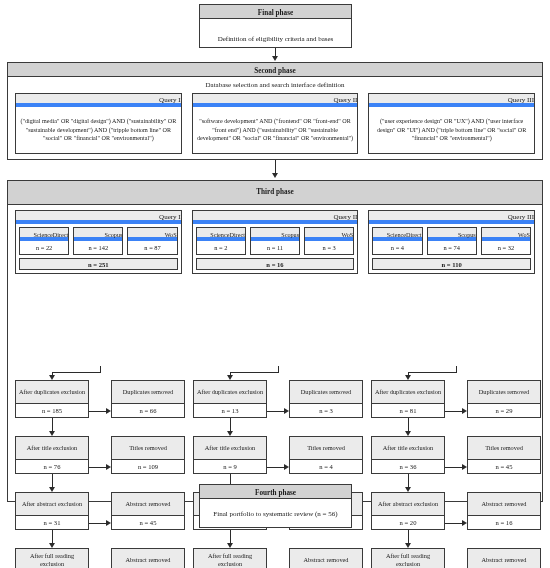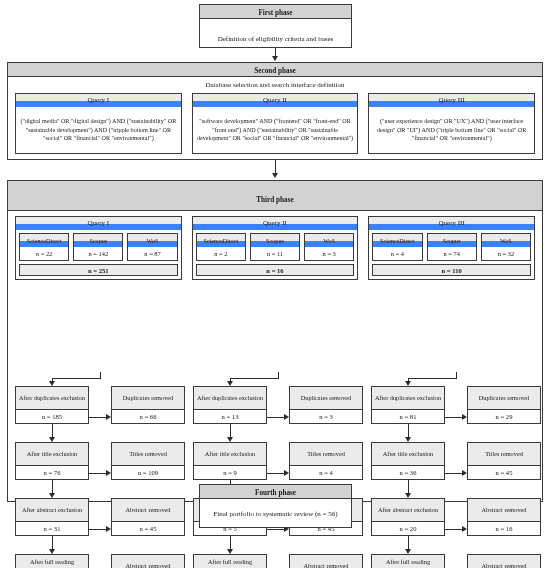--- a/index.html
+++ b/index.html
@@ -26,22 +26,22 @@
     background: #d2d2d2;
     border-bottom: 1px solid #3a3a3a;
     text-align: center;
     font-weight: bold;
     font-size: 7.2px;
     line-height: 12px;
     box-sizing: border-box;
   }
   .subhdr {
     background: #ebebeb;
-    border-bottom: 6px solid #3b82f6;
-    text-align: center;
+    border-bottom: 4px solid #3b82f6;
+    text-align: right;
     font-size: 7px;
     box-sizing: border-box;
   }
   .body-cell {
     background: #ffffff;
     text-align: center;
     font-size: 7px;
     box-sizing: border-box;
   }
 
@@ -86,21 +86,21 @@
     display: flex; align-items: center; justify-content: center;
     box-sizing: border-box;
   }
 
   
   #phase3 {
     position: absolute;
     left: 7px; top: 180px;
     width: 536px; height: 322px;
   }
-  #phase3 > .hdr { height: 30px; padding-top: 13px; }
+  #phase3 > .hdr { height: 24px; padding-top: 5px; }
 
   #p3-dbrow {
     display: flex; gap: 10px;
     padding: 5px 7px 0 7px;
     box-sizing: border-box;
   }
   .db-card { flex: 1; border: 1px solid #3a3a3a; background: #fff; box-sizing: border-box; }
   .db-card .subhdr { height: 13px; line-height: 13px; }
   .db-inner {
     display: flex; gap: 4px; padding: 3px;
@@ -188,21 +188,21 @@
     width: 0; height: 0;
     border-top: 3.5px solid transparent;
     border-bottom: 3.5px solid transparent;
     border-left: 5px solid #2b2b2b;
   }
 </style>
 </head>
 <body>
 
 <div id="phase1" class="bx">
-  <div class="hdr">First phase</div>
+  <div class="hdr">Final phase</div>
   <div class="p1body">Definition of eligibility criteria and bases</div>
 </div>
 
 <div class="vline" style="left:275px; top:48px; height:9px;"></div>
 <div class="arrow-down" style="left:271.5px; top:56px;"></div>
 
 <div id="phase2" class="bx">
   <div class="hdr">Second phase</div>
   <div id="p2-sub">Database selection and search interface definition</div>
   <div id="p2-queries">

